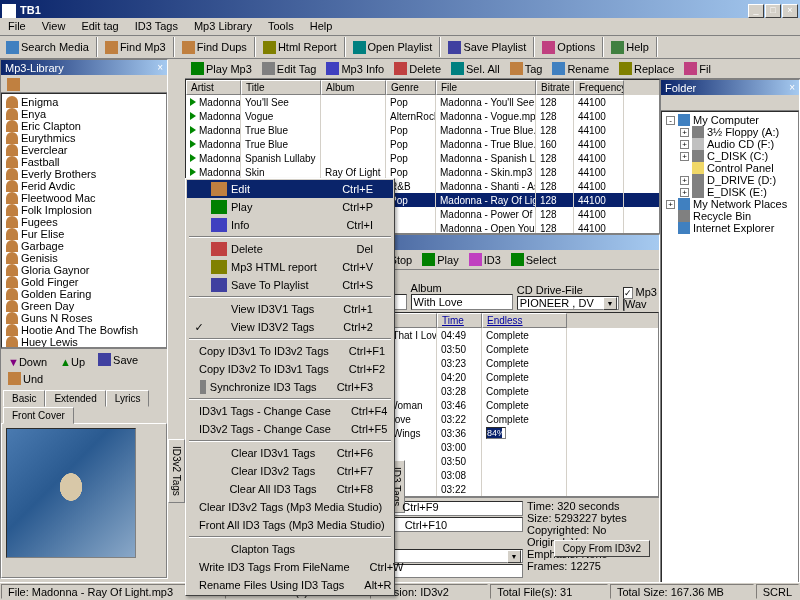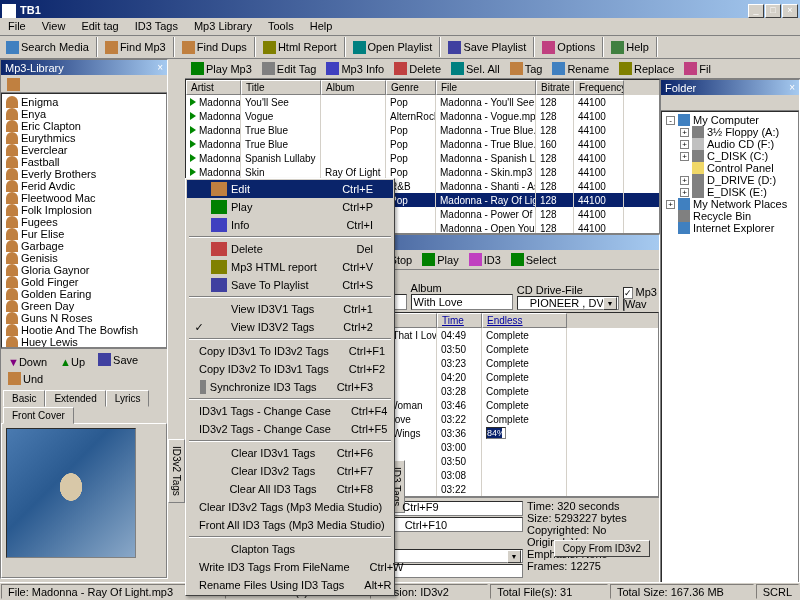--- a/index.html
+++ b/index.html
@@ -34,21 +34,21 @@
 .ctx-item{display:flex;align-items:center;padding:2px 20px 2px 4px;cursor:pointer;white-space:nowrap}
 .ctx-item.hl{background:#0a246a;color:#fff}
 .ctx-icon{width:16px;height:14px;margin-right:4px;display:inline-block}
 .ctx-sc{margin-left:auto;padding-left:20px}
 .ctx-sep{height:1px;border-top:1px solid #808080;border-bottom:1px solid #fff;margin:2px 2px}
 .ctx-check{width:16px;text-align:center;margin-right:4px}
 .statusbar{position:absolute;bottom:0;left:0;right:0;height:18px;background:#d4d0c8;border-top:1px solid #fff;display:flex;font-size:10px}
 .status-cell{border:1px inset #d4d0c8;padding:1px 6px;margin:1px}
 .btn{background:#d4d0c8;border:1px solid;border-color:#fff #404040 #404040 #fff;padding:2px 8px;cursor:pointer;font-size:10px}
 .input{background:#fff;border:1px inset #808080;padding:1px 2px;font-size:10px}
-.dropdown{background:#fff;border:1px inset #808080;padding:0 14px 0 12px;font-size:10px;position:relative}
+.dropdown{background:#fff;border:1px inset #808080;padding:0 14px 0 2px;font-size:10px;position:relative}
 .dropdown:after{content:"▼";position:absolute;right:1px;top:0;background:#d4d0c8;border:1px solid;border-color:#fff #404040 #404040 #fff;width:12px;text-align:center;font-size:7px;padding:2px 0}
 .tab{display:inline-block;padding:2px 8px;background:#d4d0c8;border:1px solid;border-color:#fff #808080 transparent #fff;font-size:10px;cursor:pointer;position:relative;top:1px}
 .tab.active{background:#d4d0c8;border-bottom-color:#d4d0c8;z-index:1}
 .vtab{writing-mode:vertical-rl;padding:6px 2px;background:#d4d0c8;border:1px solid;border-color:#fff #808080 #808080 #fff;font-size:10px;cursor:pointer}
 .ic-person{background:#c08040;border-radius:50% 50% 0 0}
 .ic-play{width:0;height:0;border-left:6px solid #080;border-top:4px solid transparent;border-bottom:4px solid transparent}
 .progress{background:#fff;border:1px inset #808080;height:12px;position:relative}
 .progress-fill{background:#08216b;height:100%;color:#fff;text-align:center;font-size:9px;line-height:10px}
 .album-art{width:130px;height:130px;background:linear-gradient(135deg,#4a7ab0 0%,#2a5a90 40%,#8aa8c8 100%);border:1px inset #808080;position:relative}
 .album-art:after{content:"";position:absolute;top:20%;left:30%;width:40%;height:50%;background:radial-gradient(ellipse,#d8c8a8 30%,transparent 31%);border-radius:50%}

